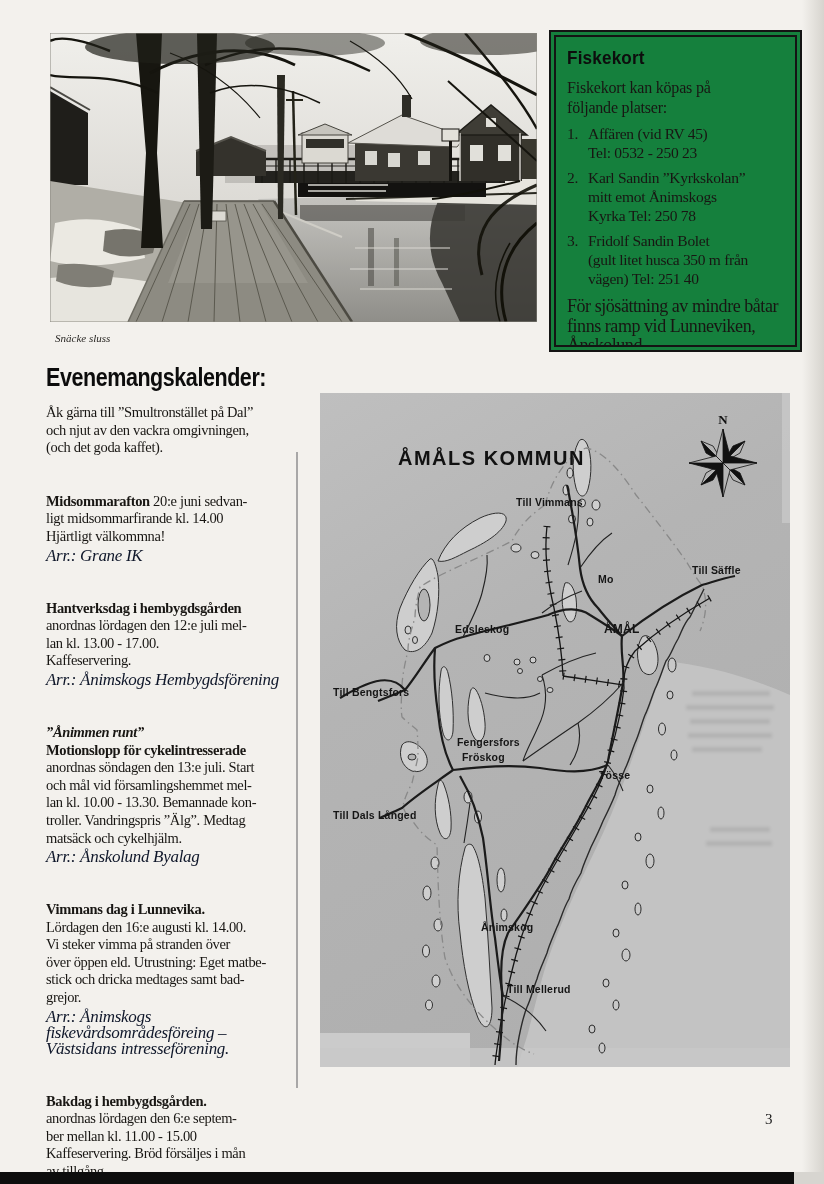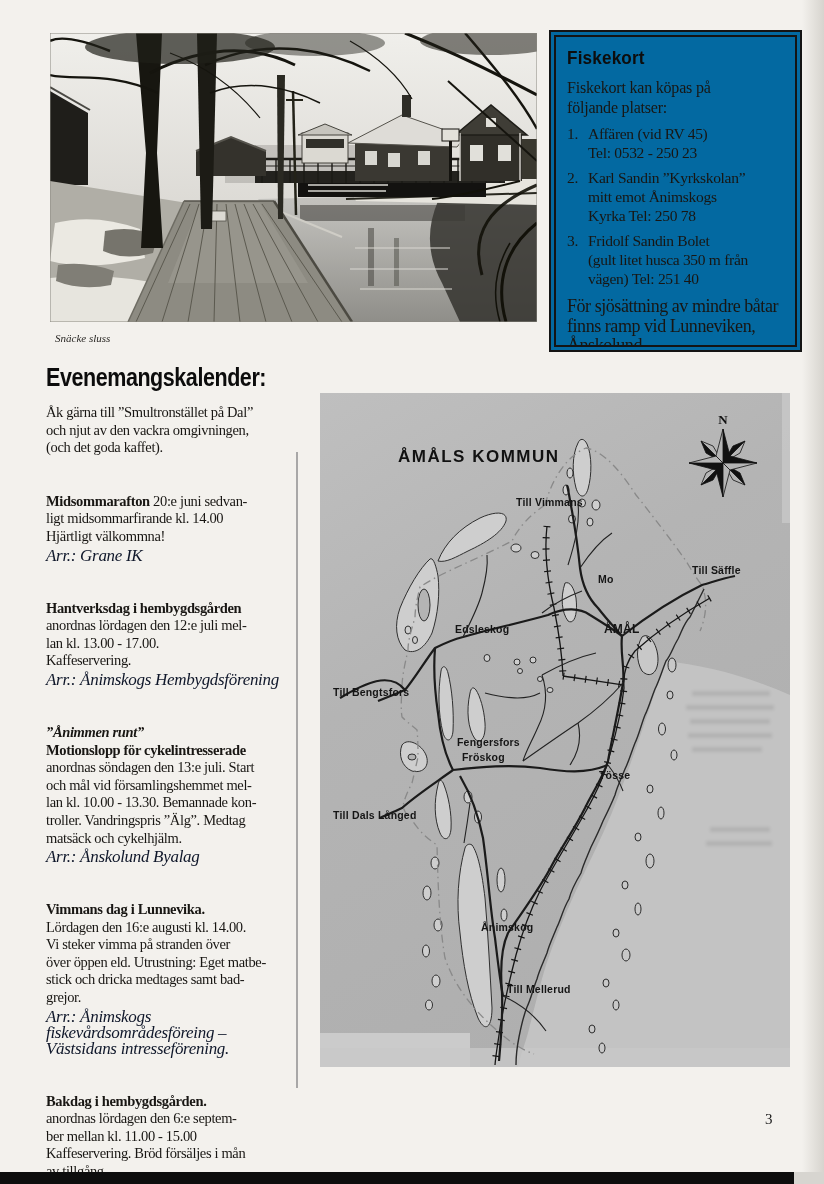--- a/index.html
+++ b/index.html
@@ -9,21 +9,21 @@
     font-family:"Liberation Serif","DejaVu Serif",serif;
     color:#181613;
   }
   .abs{position:absolute;}
   
   #photo{left:50px;top:33px;width:487px;height:289px;}
   #photo-caption{left:55px;top:332px;font-style:italic;font-size:11px;color:#2a2825;}
   
   #fiskekort{
     left:549px;top:30px;width:253px;height:322px;box-sizing:border-box;
-    border:2px solid #141414;padding:3px;background:#0369a1;
+    border:2px solid #141414;padding:3px;background:#15803d;
   }
   #fiskekort .inner{
     border:2px solid #141414;height:100%;box-sizing:border-box;
     padding:8px 11px;overflow:hidden;
   }
   #fiskekort h2{
     margin:2px 0 9px 0;font-family:"Liberation Sans","DejaVu Sans",sans-serif;
     font-size:19px;font-weight:bold;letter-spacing:.2px;
     transform:scale(.9,1);transform-origin:left center;color:#0d0d0d;
   }
@@ -50,21 +50,21 @@
   #divider{left:296px;top:452px;width:1.5px;height:636px;background:#9a9a9a;opacity:.85;}
   
   #map{left:320px;top:393px;width:470px;height:674px;background:linear-gradient(150deg,#bfbfbf 0%,#b4b4b4 35%,#adadad 100%);}
   #map svg{position:absolute;left:0;top:0;}
   .map-label{
     position:absolute;font-family:"Liberation Sans","DejaVu Sans",sans-serif;
     font-weight:bold;font-size:10.5px;color:#151515;letter-spacing:.2px;white-space:nowrap;
   }
   #map-title{
     position:absolute;left:78px;top:54px;font-family:"Liberation Sans","DejaVu Sans",sans-serif;
-    font-weight:bold;font-size:17px;letter-spacing:1.5px;color:#111;white-space:nowrap;
+    font-weight:bold;font-size:20px;letter-spacing:1.5px;color:#111;white-space:nowrap;
   }
   
   #edge-shade{right:0;top:0;width:22px;height:1184px;background:linear-gradient(90deg,rgba(180,176,168,0),rgba(180,176,168,.45));}
   #bottom-bar{left:0;top:1172px;width:794px;height:12px;background:#0d0d0d;}
   #bottom-bar-end{left:794px;top:1172px;width:30px;height:12px;background:#d7d5d0;}
   #page-number{left:765px;top:1111px;font-size:15px;color:#1a1a1a;}
 </style>
 </head>
 <body>
 

